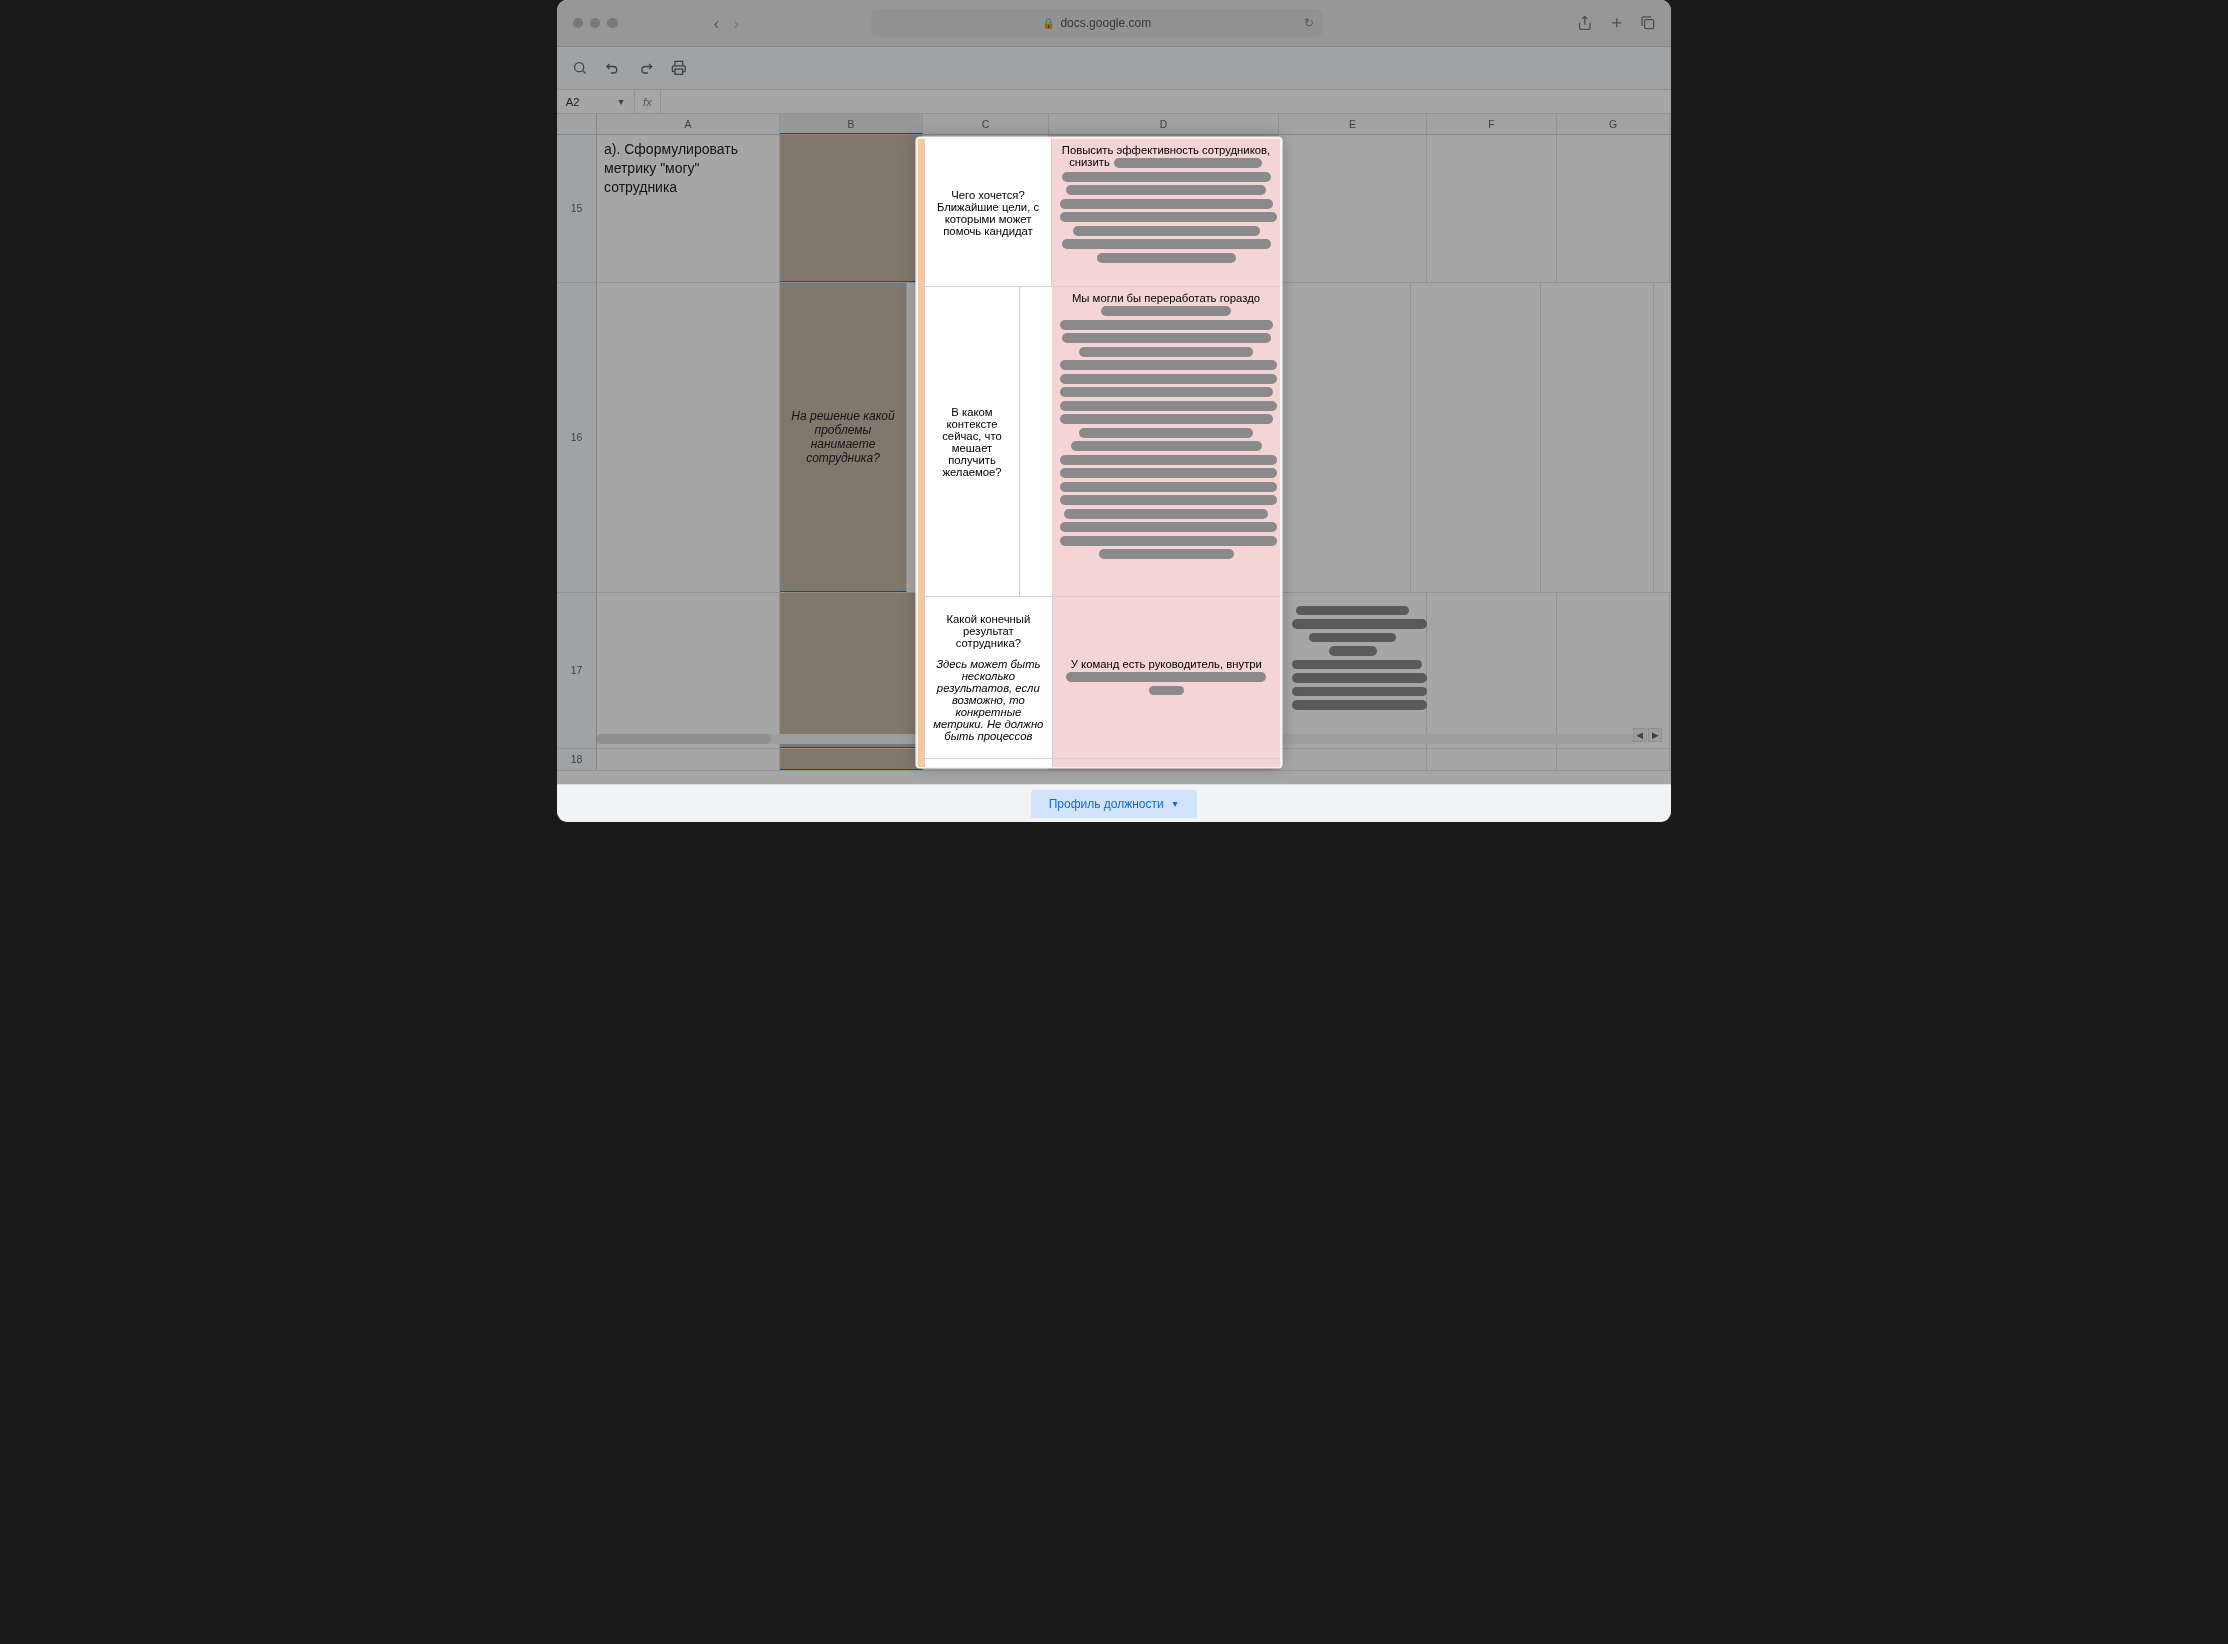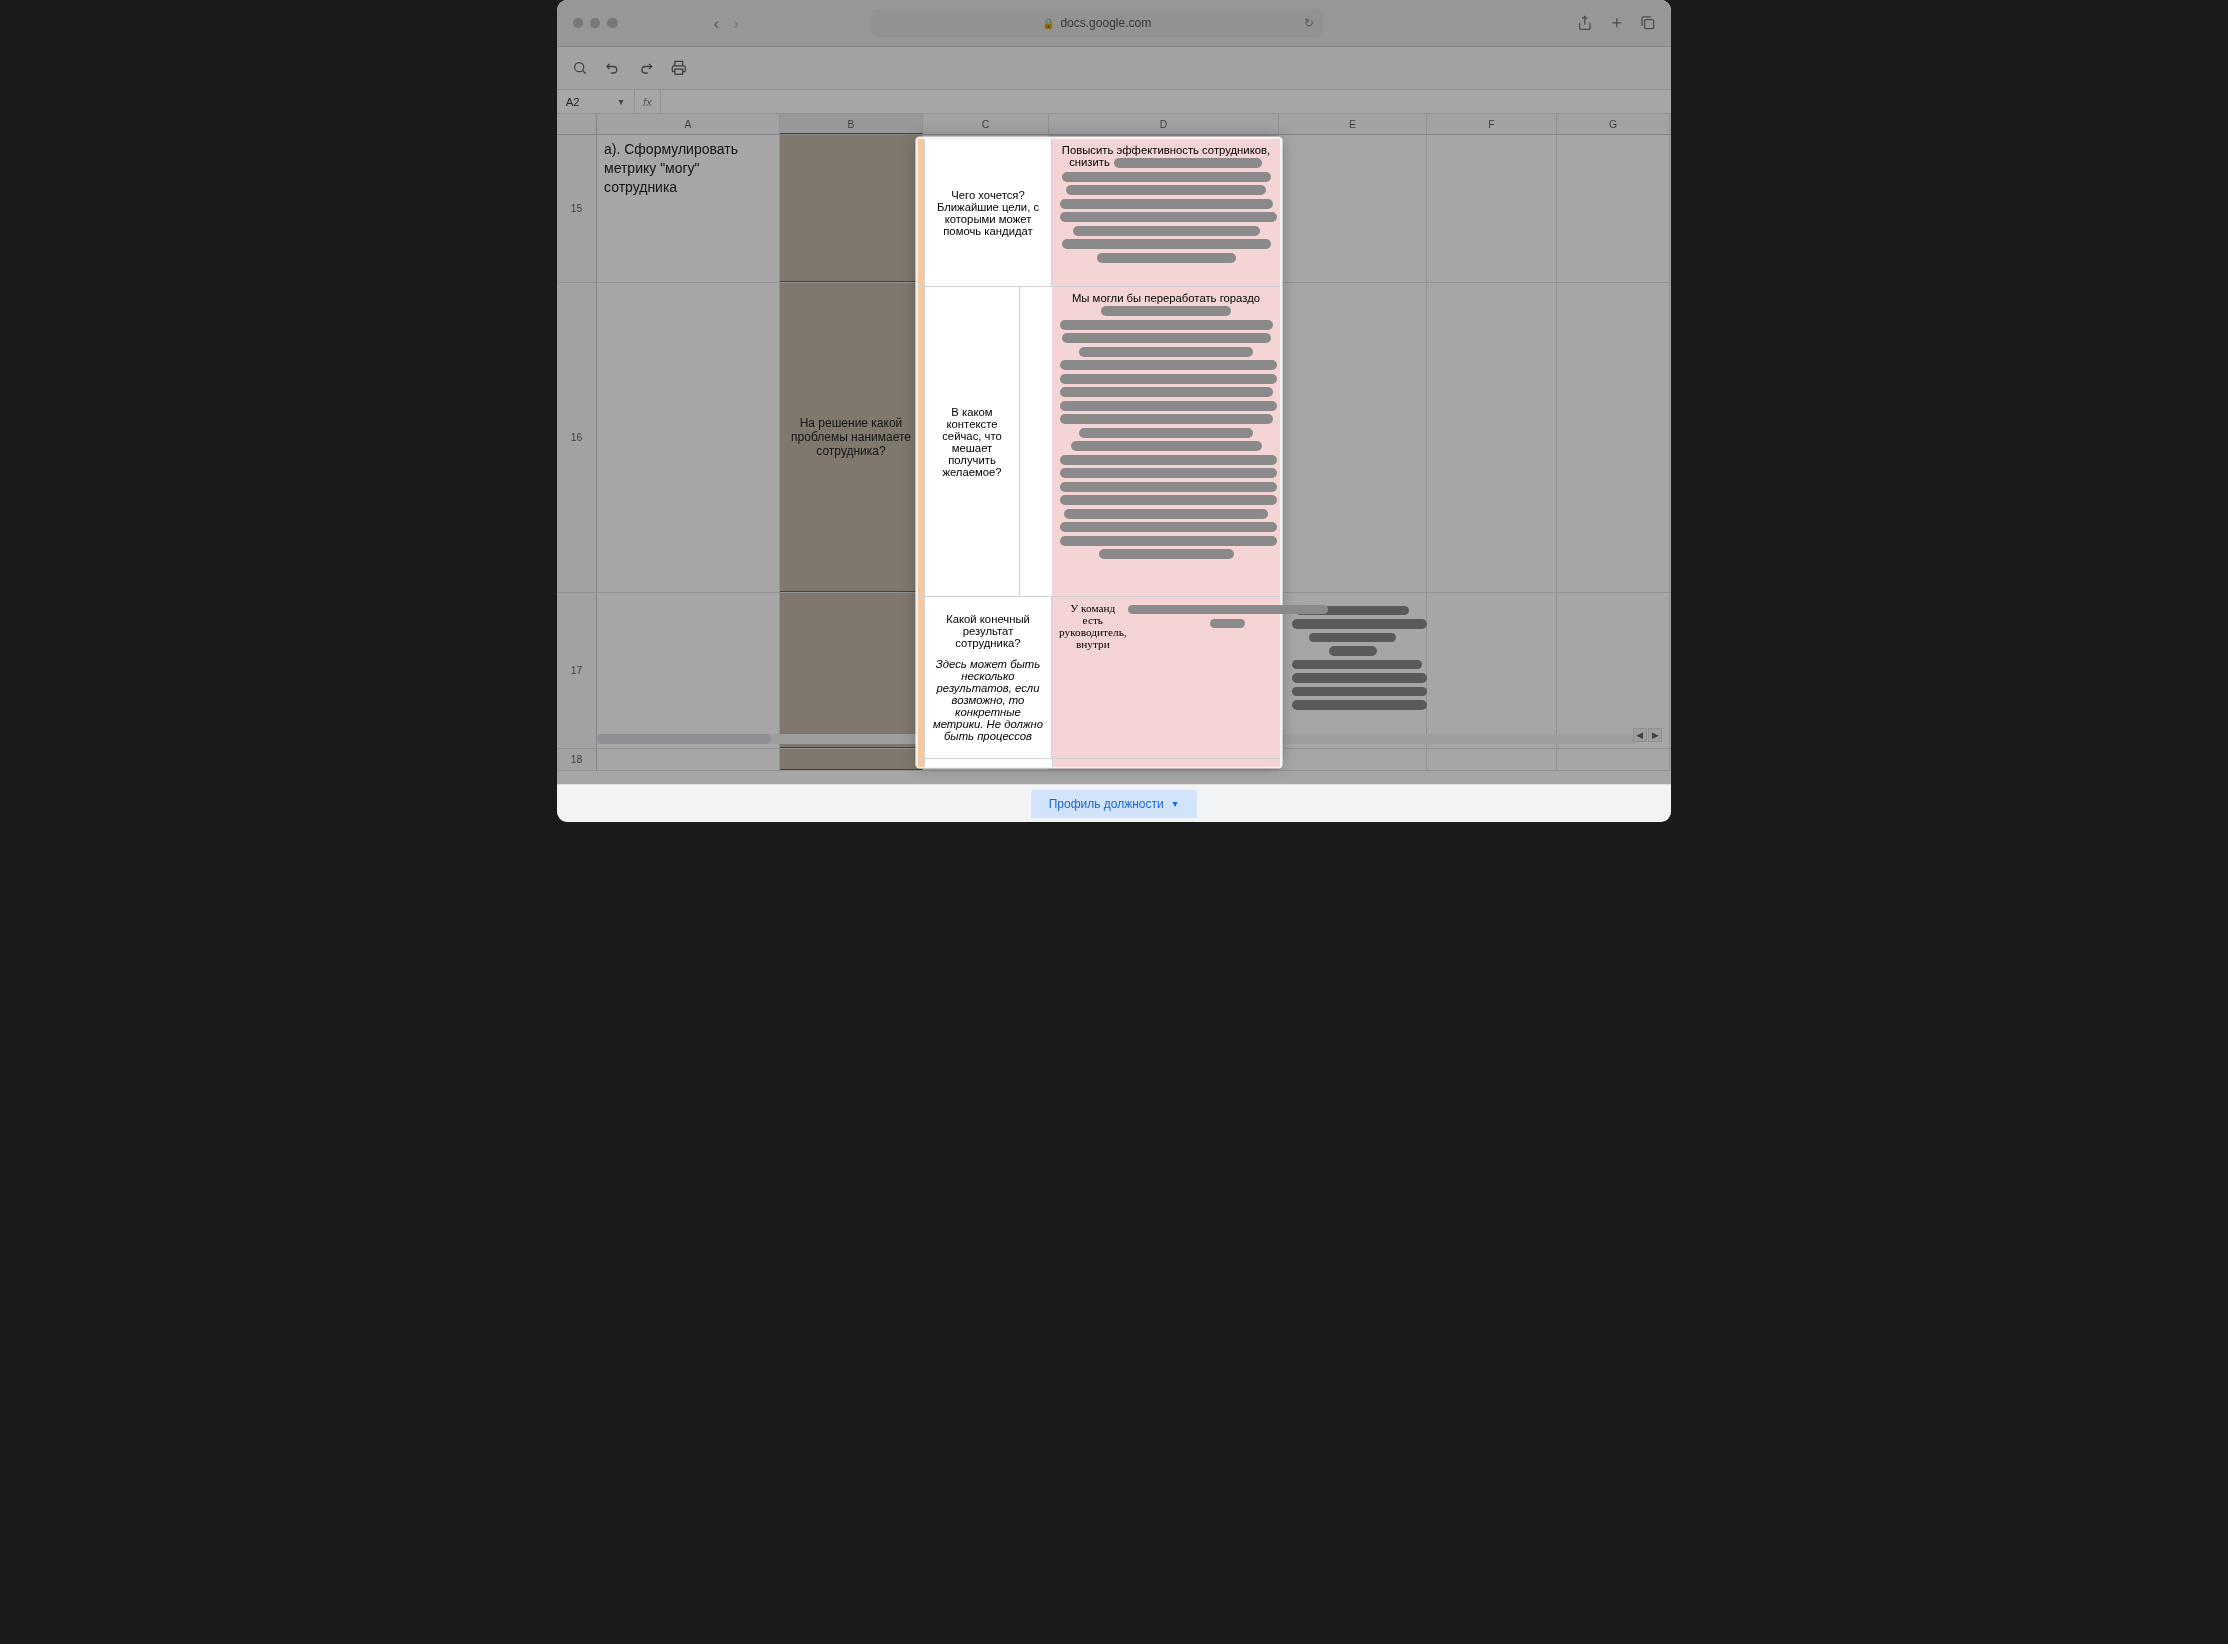--- a/index.html
+++ b/index.html
@@ -233,21 +233,21 @@
           <div class="cell col-B bg-tan" style="width:143px;"></div>
           <div class="cell col-C" style="width:126px;"></div>
           <div class="cell col-D bg-pink" style="width:230px;"></div>
           <div class="cell col-E" style="width:148px;"></div>
           <div class="cell col-F" style="width:130px;"></div>
           <div class="cell col-G" style="width:113px;"></div>
         </div>
 
         <div class="row" style="height:310px;">
           <div class="cell col-A" style="width:183px;"></div>
-          <div class="cell col-B bg-tan" style="width:143px; text-align:center; display:flex; align-items:center; font-size:12px; padding:7px;">
+          <div class="cell col-B bg-tan" style="width:127px; text-align:center; display:flex; align-items:center; font-size:12px; padding:7px;font-style:italic;">
             <span>На решение какой проблемы нанимаете сотрудника?</span>
           </div>
           <div class="cell col-C" style="width:126px;"></div>
           <div class="cell col-D bg-pink" style="width:230px;"></div>
           <div class="cell col-E" style="width:148px;"></div>
           <div class="cell col-F" style="width:130px;"></div>
           <div class="cell col-G" style="width:113px;"></div>
         </div>
 
         <div class="row" style="height:156px;">
@@ -343,21 +343,21 @@
       </div>
     </div>
 
     <div class="hz-row" style="height:162px;">
       <div class="hz-col-orange"></div>
       <div class="hz-col-c">
         <div>Какой конечный результат сотрудника?</div>
         <div style="height:8.7px;"></div>
         <div style="font-style:italic;">Здесь может быть несколько результатов, если возможно, то конкретные метрики. Не должно быть процессов</div>
       </div>
-      <div class="hz-col-d" style="text-align:center; display:flex; flex-direction:row; font-family:Liberation Serif, serif;">
+      <div class="hz-col-d" style="text-align:center; display:flex; flex-direction:column; justify-content:center;">
         <div><span>У команд есть руководитель, внутри</span></div>
         <div>
         <span class="redact" style="width:200px;"></span><br>
         <span class="redact" style="width:35px;"></span>
         </div>
       </div>
     </div>
 
     <div class="hz-row" style="height:7.8px; border-bottom:none;">
       <div class="hz-col-orange"></div>

